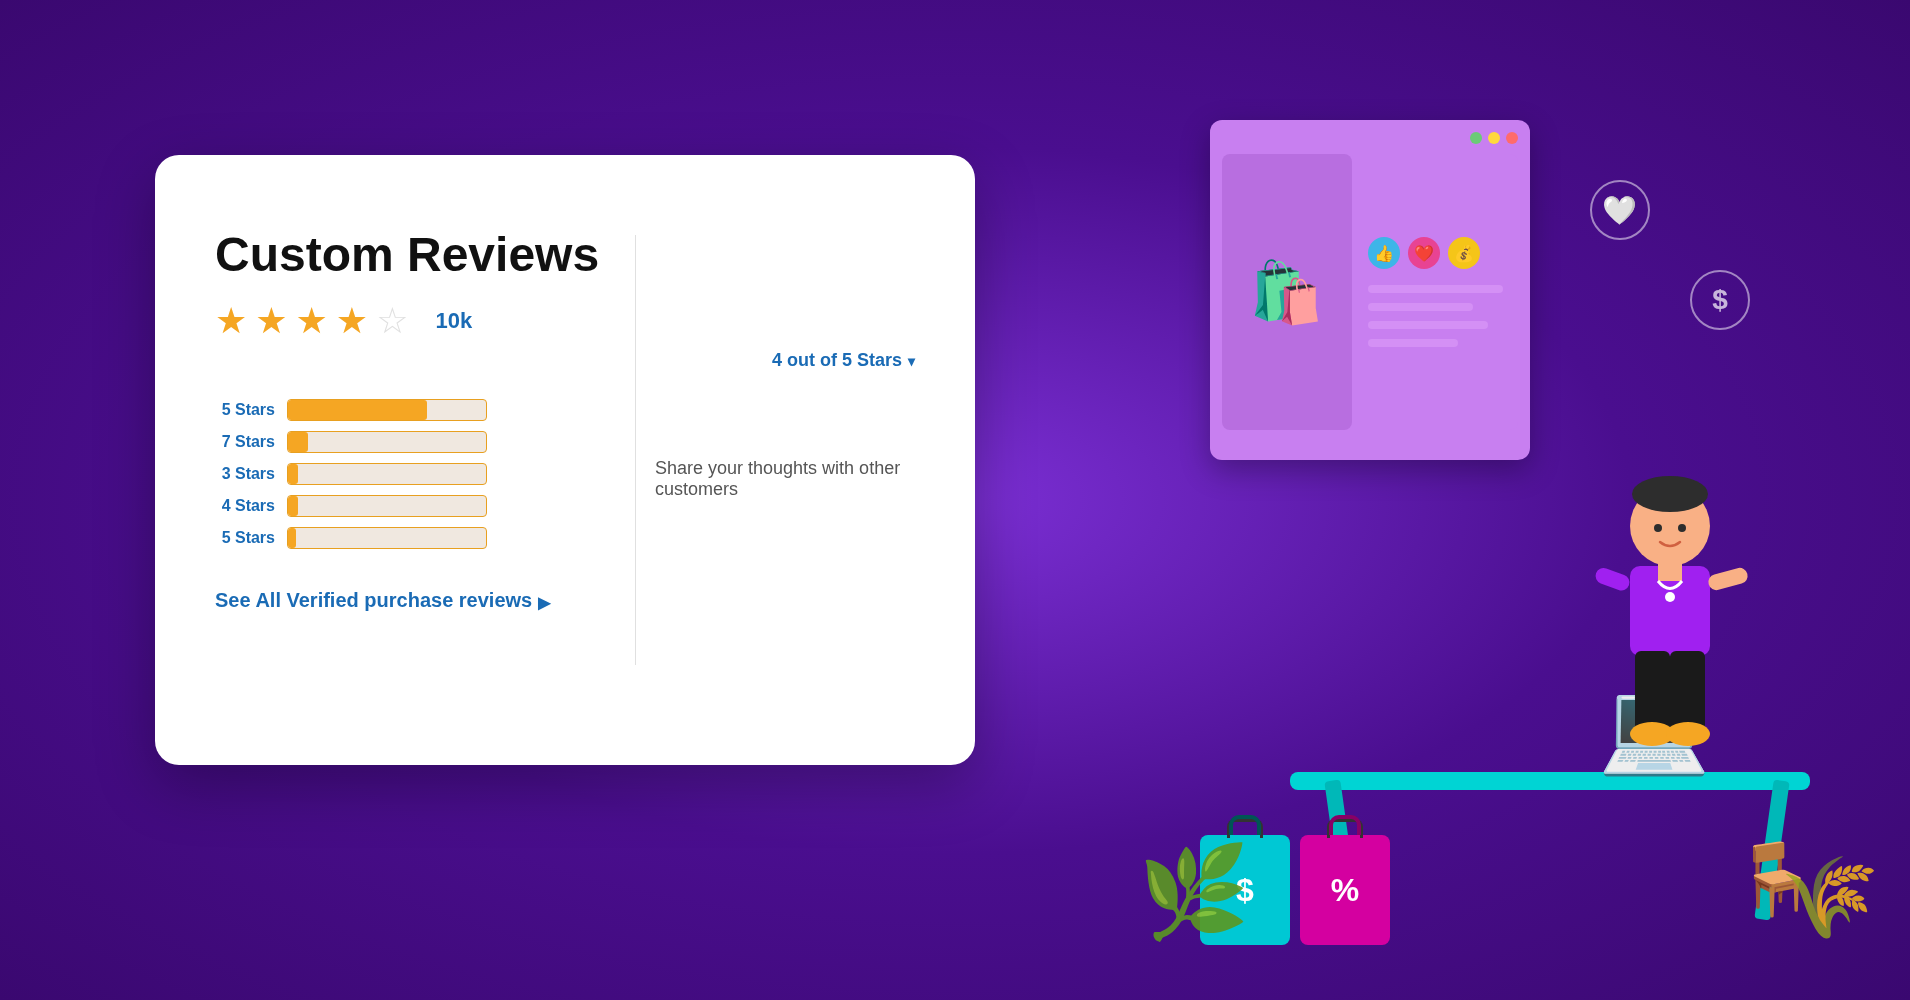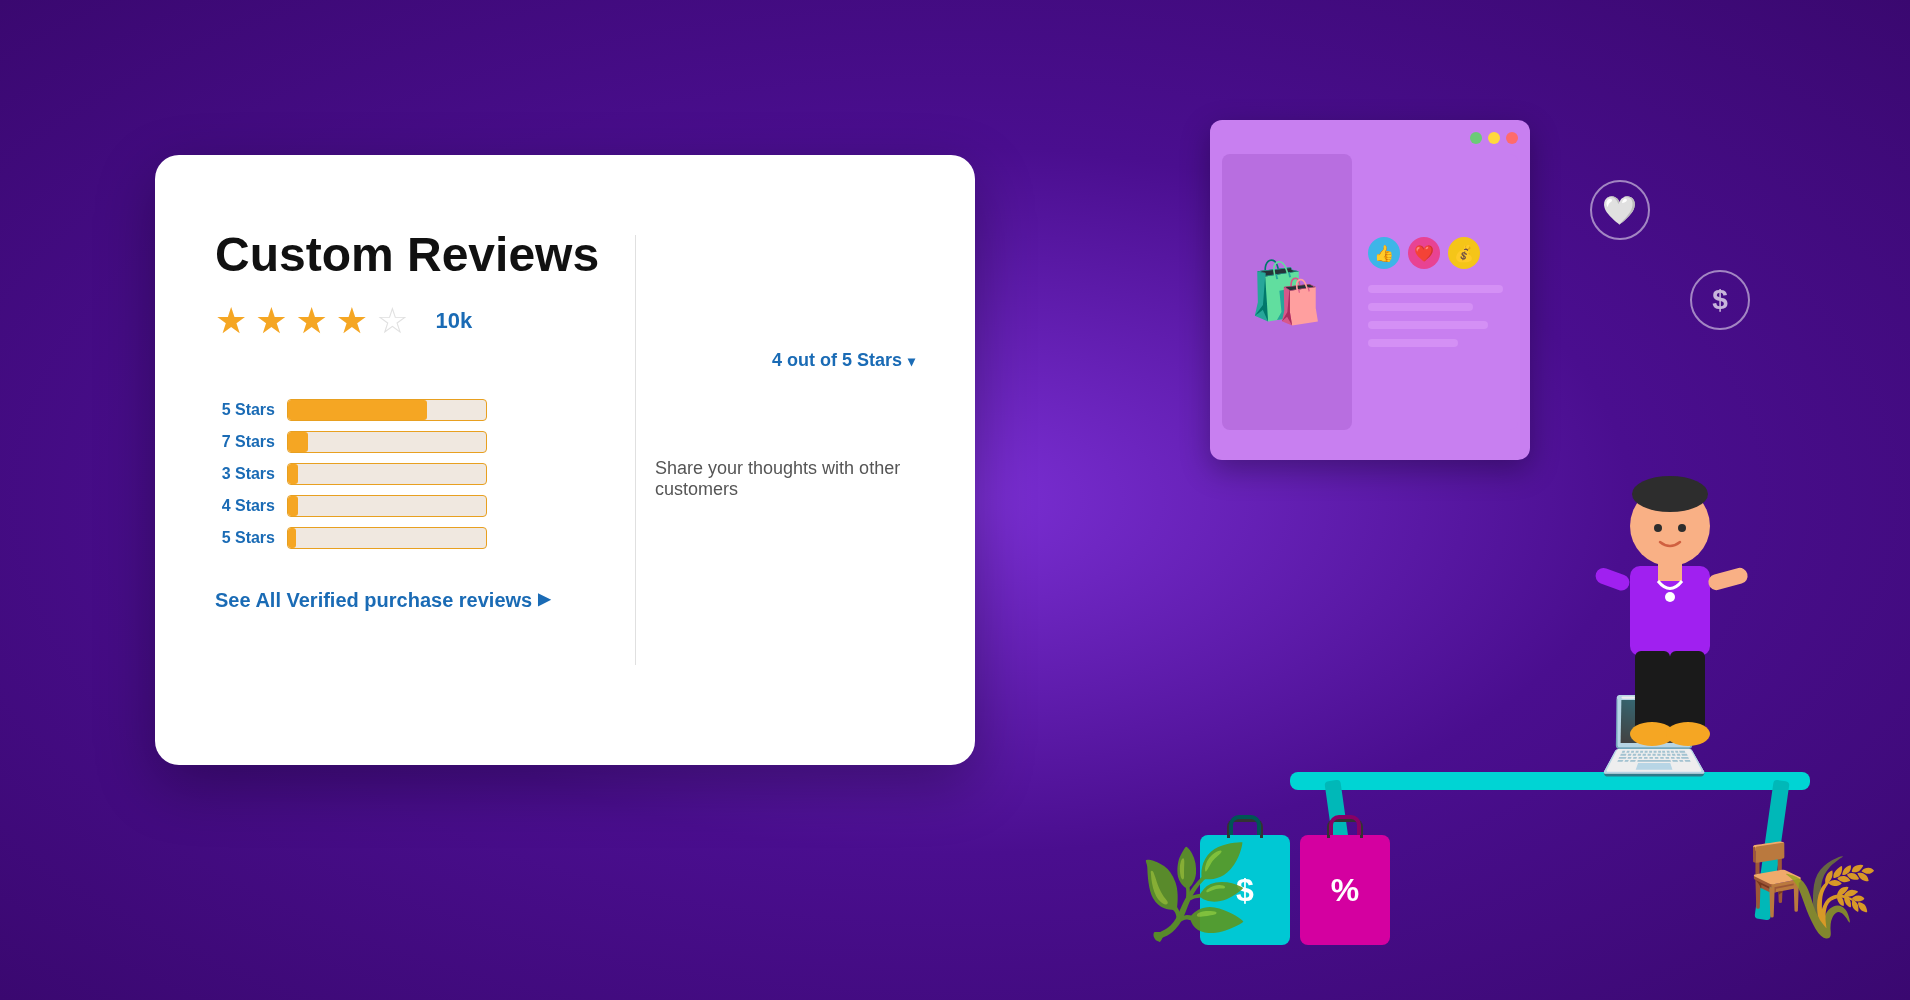--- a/index.html
+++ b/index.html
@@ -154,21 +154,21 @@
     .card-left { flex: 0 0 auto; text-align: right; }
 
     
     .see-all-link {
       color: #1a6bb5;
       font-size: 20px;
       font-weight: 600;
       cursor: pointer;
       text-decoration: none;
       display: flex;
-      align-items: flex-start;
+      align-items: flex-end;
       gap: 6px;
       margin-top: 10px;
     }
 
     .see-all-link .chevron {
       font-size: 16px;
     }
 
     
     .card-divider {

